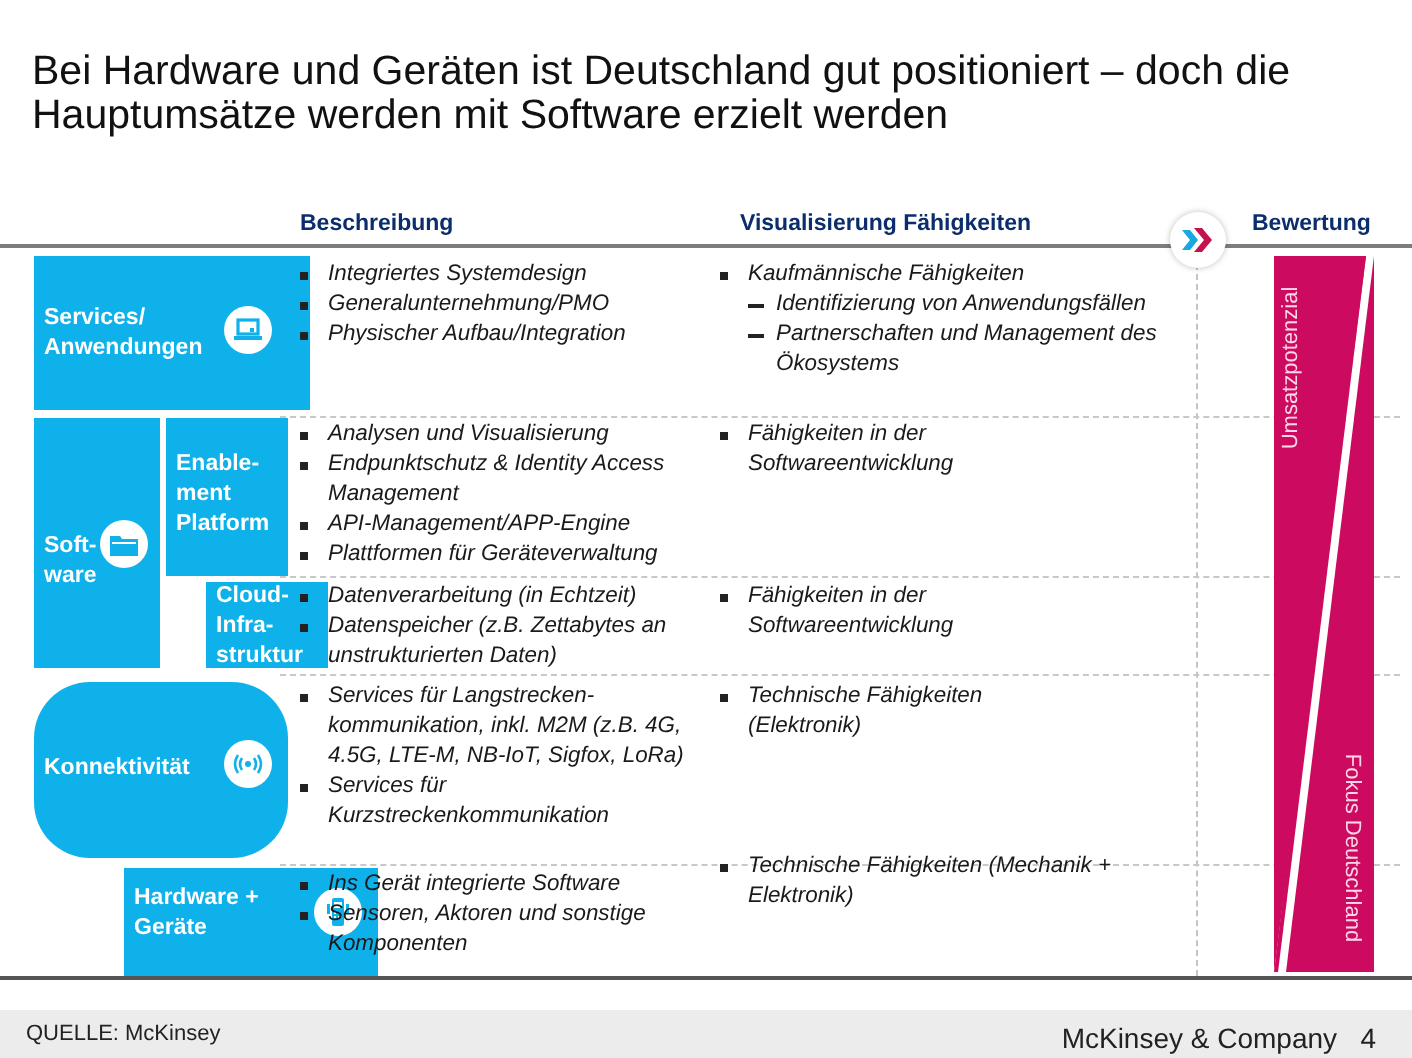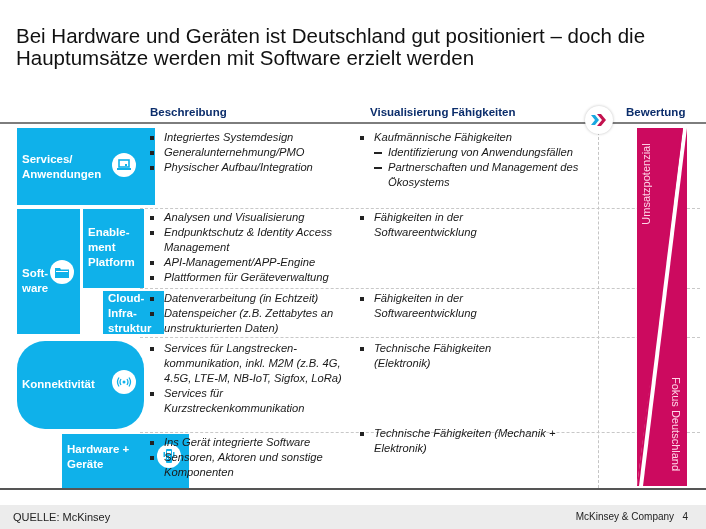--- a/index.html
+++ b/index.html
@@ -26,21 +26,21 @@
   .cell li { position: relative; padding-left: 17px; }
   .cell li::before { content: ""; position: absolute; left: 3px; top: 5.5px; width: 4px; height: 4px; background: #222; }
   .cell li.sub { padding-left: 31px; }
   .cell li.sub::before { left: 17px; top: 7px; width: 8px; height: 1.5px; }
 
   .bar { position: absolute; left: 637px; top: 128px; width: 50px; height: 358px; }
   .bar-text { position: absolute; color: #ffd6e8; font-size: 11px; white-space: nowrap; }
 
   .footer { position: absolute; left: 0; top: 505px; width: 706px; height: 24px; background: #ececec; }
   .footer .src { position: absolute; left: 13px; top: 6px; font-size: 11px; color: #222; }
-  .footer .brand { position: absolute; right: 18px; top: 6px; font-size: 10px; color: #222; }
+  .footer .brand { position: absolute; right: 18px; top: 6px; font-size: 14px; color: #222; }
 </style>
 </head>
 <body>
 
 <div class="title">Bei Hardware und Geräten ist Deutschland gut positioniert – doch die Hauptumsätze werden mit Software erzielt werden</div>
 
 <div class="col-head" style="left:150px;">Beschreibung</div>
 <div class="col-head" style="left:370px;">Visualisierung Fähigkeiten</div>
 <div class="col-head" style="left:626px;">Bewertung</div>
 

